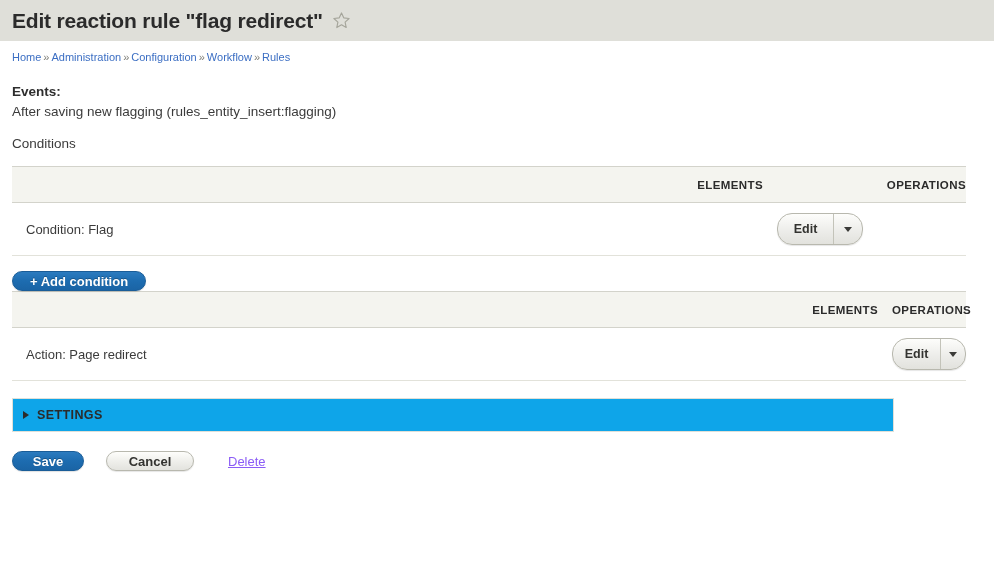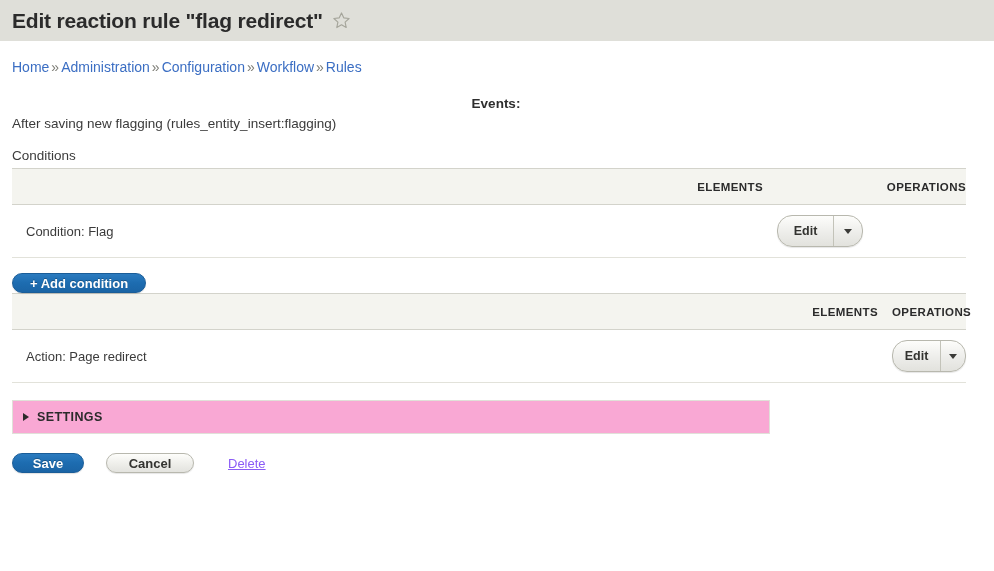--- a/index.html
+++ b/index.html
@@ -38,51 +38,50 @@
     align-items: center;
     line-height: 0;
   }
 
   
   .content {
     padding: 0 14px 0 12px;
   }
 
   .breadcrumb {
-    padding-top: 18px;
-    font-size: 14px;
+    padding-top: 10px;
+    font-size: 11px;
     white-space: nowrap;
   }
   .breadcrumb a {
     color: #3b6ec3;
     text-decoration: none;
   }
   .breadcrumb .sep {
     color: #7d7d76;
     padding: 0 2px;
   }
 
   .events-label {
     margin-top: 21px;
     font-weight: bold;
     font-size: 13.5px;
     color: #2e2e2e;
-    text-align: center;
   }
   .events-value {
     margin-top: 5px;
     font-size: 13.5px;
     color: #3b3b3b;
   }
 
   .section-label {
     margin-top: 17px;
     font-size: 13.5px;
     color: #3b3b3b;
-    padding-bottom: 5px;
+    padding-bottom: 15px;
   }
 
   
   table.rules-table {
     width: 954px;
     border-collapse: collapse;
     table-layout: fixed;
     margin-top: 0;
   }
   table.rules-table thead th {
@@ -178,24 +177,24 @@
   }
 
   .add-btn-wrap {
     padding: 15px 0 0 0;
   }
   .add-btn-wrap.action-gap { padding-top: 16px; }
 
   
   .settings-box {
     margin-top: 17px;
-    width: 758px;
+    width: 882px;
     border: 1px solid #e0e0d8;
     box-sizing: border-box;
-    background: #f9a8d4;
+    background: #0ea5e9;
     padding: 9px 0 9px 10px;
   }
   .settings-summary {
     display: flex;
     align-items: center;
     font-size: 12.5px;
     font-weight: bold;
     letter-spacing: 0.4px;
     color: #2b2b2b;
     cursor: pointer;

